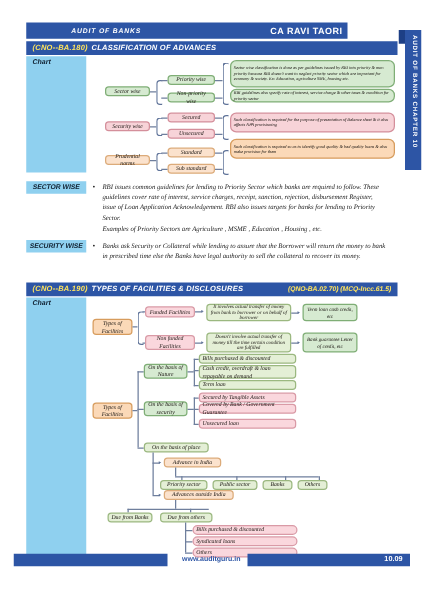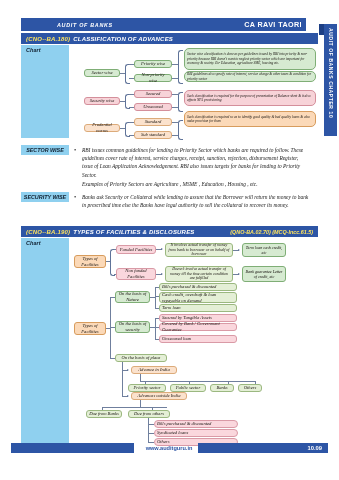--- a/index.html
+++ b/index.html
@@ -1,21 +1,21 @@
 <!DOCTYPE html>
 <html><head>
 <meta charset="utf-8">
 <style>
   html,body{margin:0;padding:0;background:#ffffff;}
   body{width:339px;height:480px;overflow:hidden;
        font-family:"Liberation Serif", serif;color:#1a1a1a;}
   .page{position:relative;width:339px;height:480px;background:#fff;}
 
   
-  .topbar{position:absolute;left:21px;top:18px;width:285px;height:13px;
+  .topbar{position:absolute;left:21px;top:18px;width:257px;height:13px;
           background:#2d55a5;display:flex;align-items:center;}
   .topbar .t-left{flex:0 0 auto;margin-left:36px;font-size:5.4px;font-weight:bold;
         letter-spacing:.7px;color:#fff;font-family:"Liberation Sans",sans-serif;font-style:italic;}
   .topbar .t-right{position:absolute;right:4px;top:0;height:13px;display:flex;align-items:center;
         font-size:7.2px;font-weight:bold;color:#fff;letter-spacing:.4px;
         font-family:"Liberation Sans",sans-serif;}
 
   
   .sidetab{position:absolute;right:2px;top:24px;width:13px;height:112px;background:#2d55a5;}
   .sidetab span{display:block;white-space:nowrap;color:#fff;font-size:5px;font-weight:bold;

